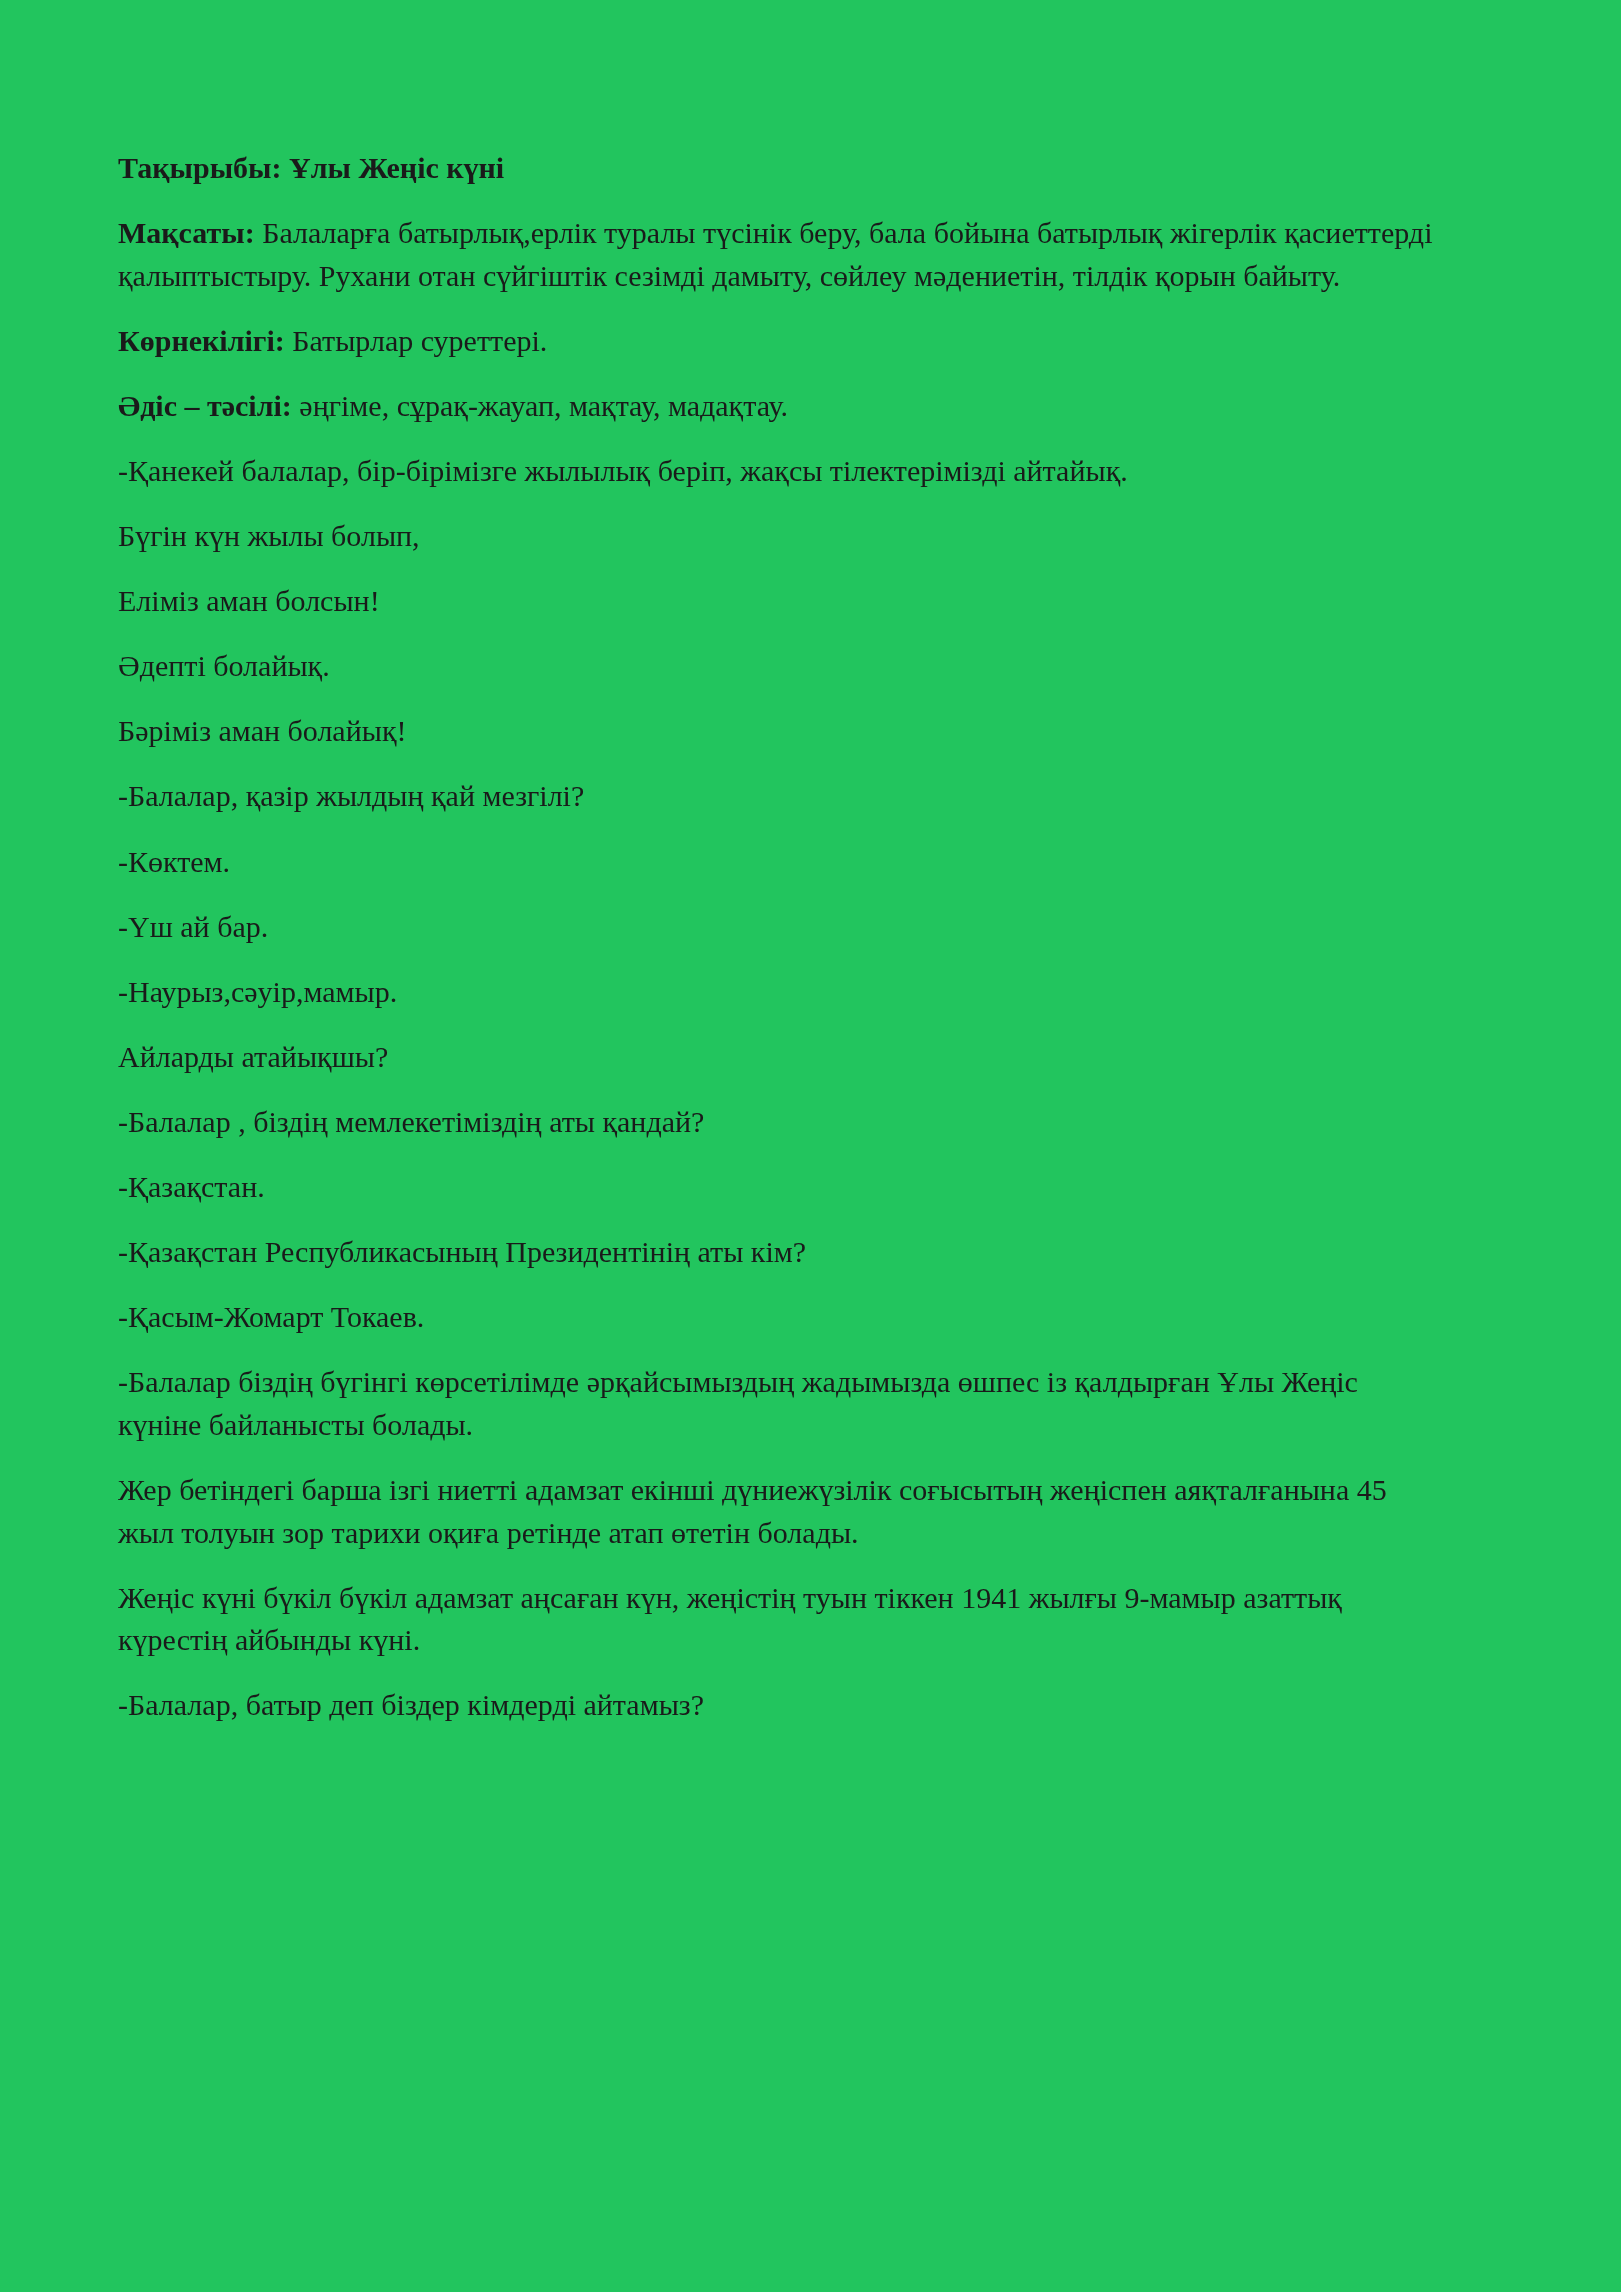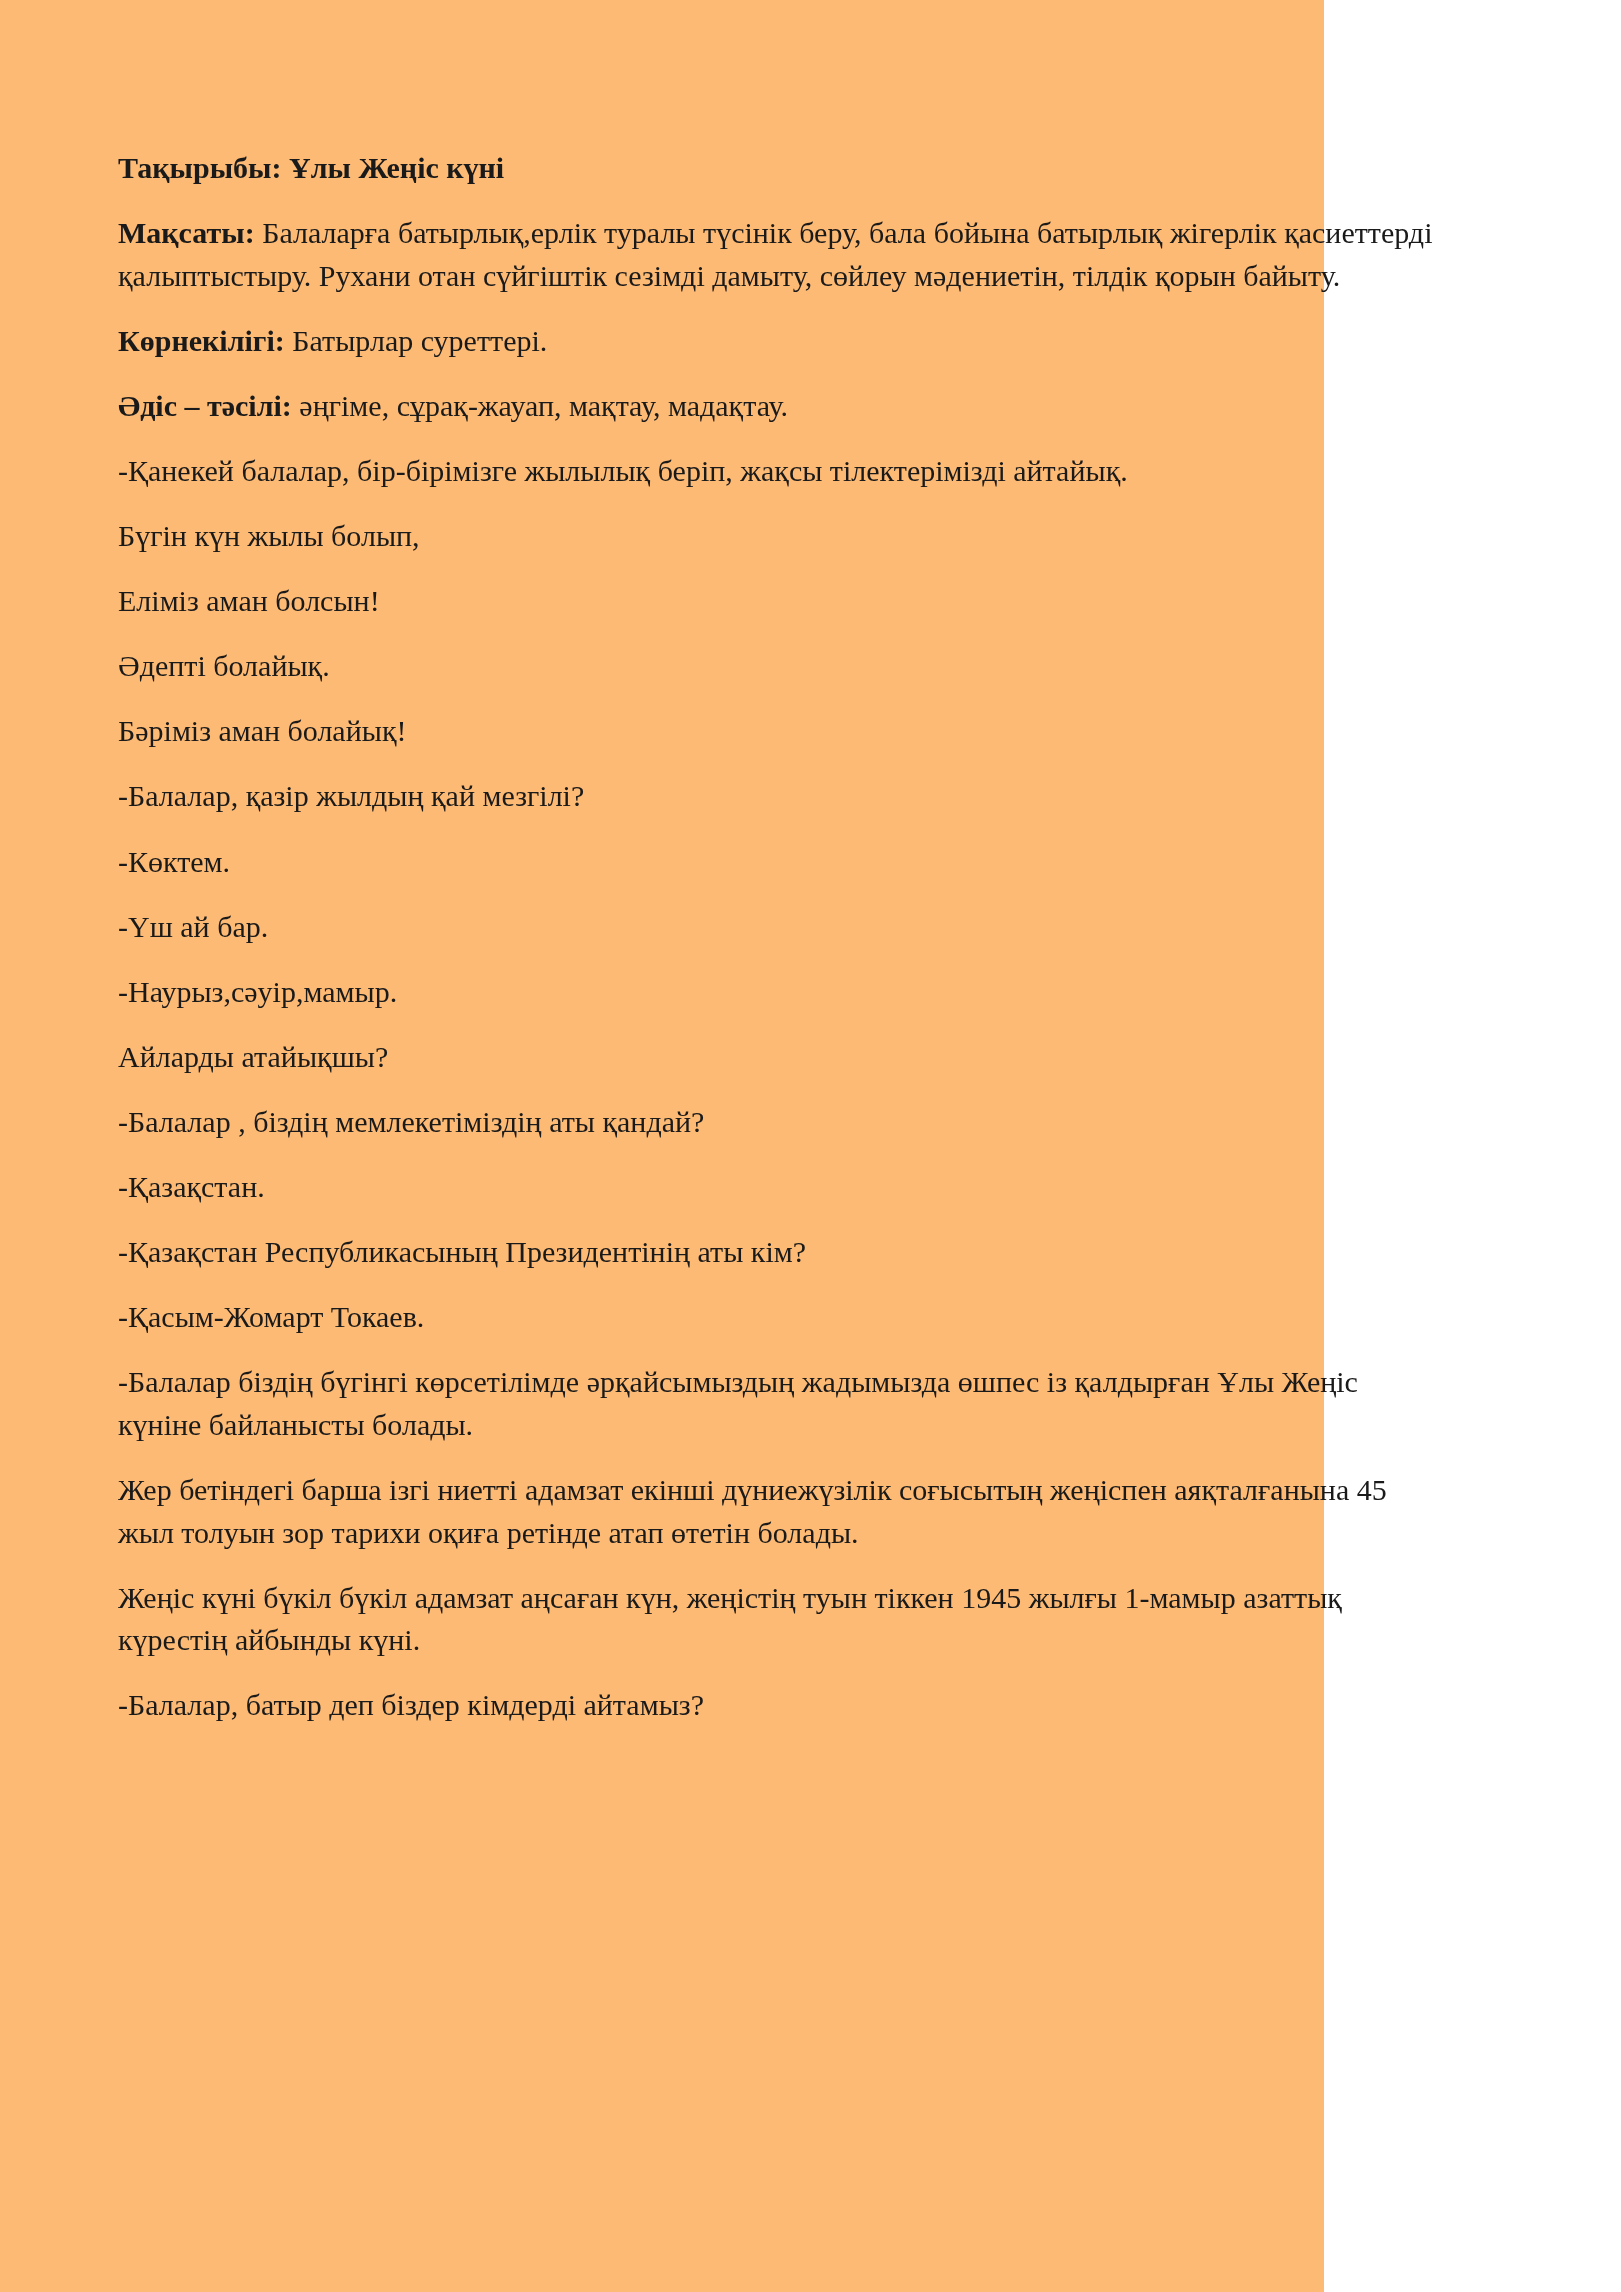--- a/index.html
+++ b/index.html
@@ -7,25 +7,25 @@
     padding: 0;
     background: #ffffff;
   }
   body {
     width: 1621px;
     height: 2293px;
     font-family: "Liberation Serif", serif;
     color: #1a1a1a;
   }
   .page {
-    width: 1324px;
+    width: 1621px;
     min-height: 2293px;
     box-sizing: border-box;
     padding: 147px 99px 118px 118px;
-    background: #fdba74;
+    background: #22c55e;
   }
   .doc-body {
     width: 1328px;
     margin: 0;
   }
   p.para {
     margin: 0 0 22.5px 0;
     font-size: 30px;
     line-height: 1.42;
     text-align: left;
@@ -64,18 +64,18 @@
     <p class="para"><span>-Көктем.</span></p>
     <p class="para"><span>-Үш ай бар.</span></p>
     <p class="para"><span>-Наурыз,сәуір,мамыр.</span></p>
     <p class="para"><span>Айларды атайықшы?</span></p>
     <p class="para"><span>-Балалар , біздің мемлекетіміздің аты қандай?</span></p>
     <p class="para"><span>-Қазақстан.</span></p>
     <p class="para"><span>-Қазақстан Республикасының Президентінің аты кім?</span></p>
     <p class="para"><span>-Қасым-Жомарт Токаев.</span></p>
     <p class="para"><span>-Балалар біздің бүгінгі көрсетілімде  әрқайсымыздың жадымызда өшпес із қалдырған Ұлы Жеңіс күніне байланысты болады.</span></p>
     <p class="para"><span>Жер бетіндегі барша ізгі ниетті адамзат екінші дүниежүзілік соғысытың жеңіспен аяқталғанына 45 жыл толуын зор тарихи оқиға ретінде атап өтетін болады.</span></p>
-    <p class="para"><span>Жеңіс күні бүкіл бүкіл адамзат аңсаған күн, жеңістің туын тіккен 1945 жылғы 1-мамыр азаттық күрестің айбынды күні.</span></p>
+    <p class="para"><span>Жеңіс күні бүкіл бүкіл адамзат аңсаған күн, жеңістің туын тіккен 1941 жылғы 9-мамыр азаттық күрестің айбынды күні.</span></p>
     <p class="para"><span>-Балалар, батыр деп біздер кімдерді айтамыз?</span></p>
 
   </div>
 </div>
 
 
 </body></html>

